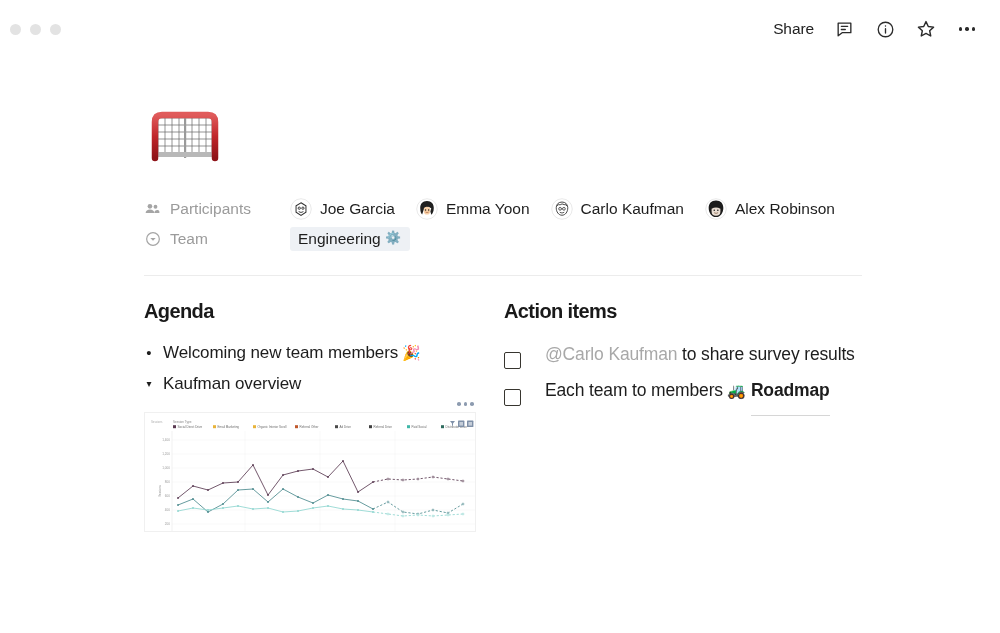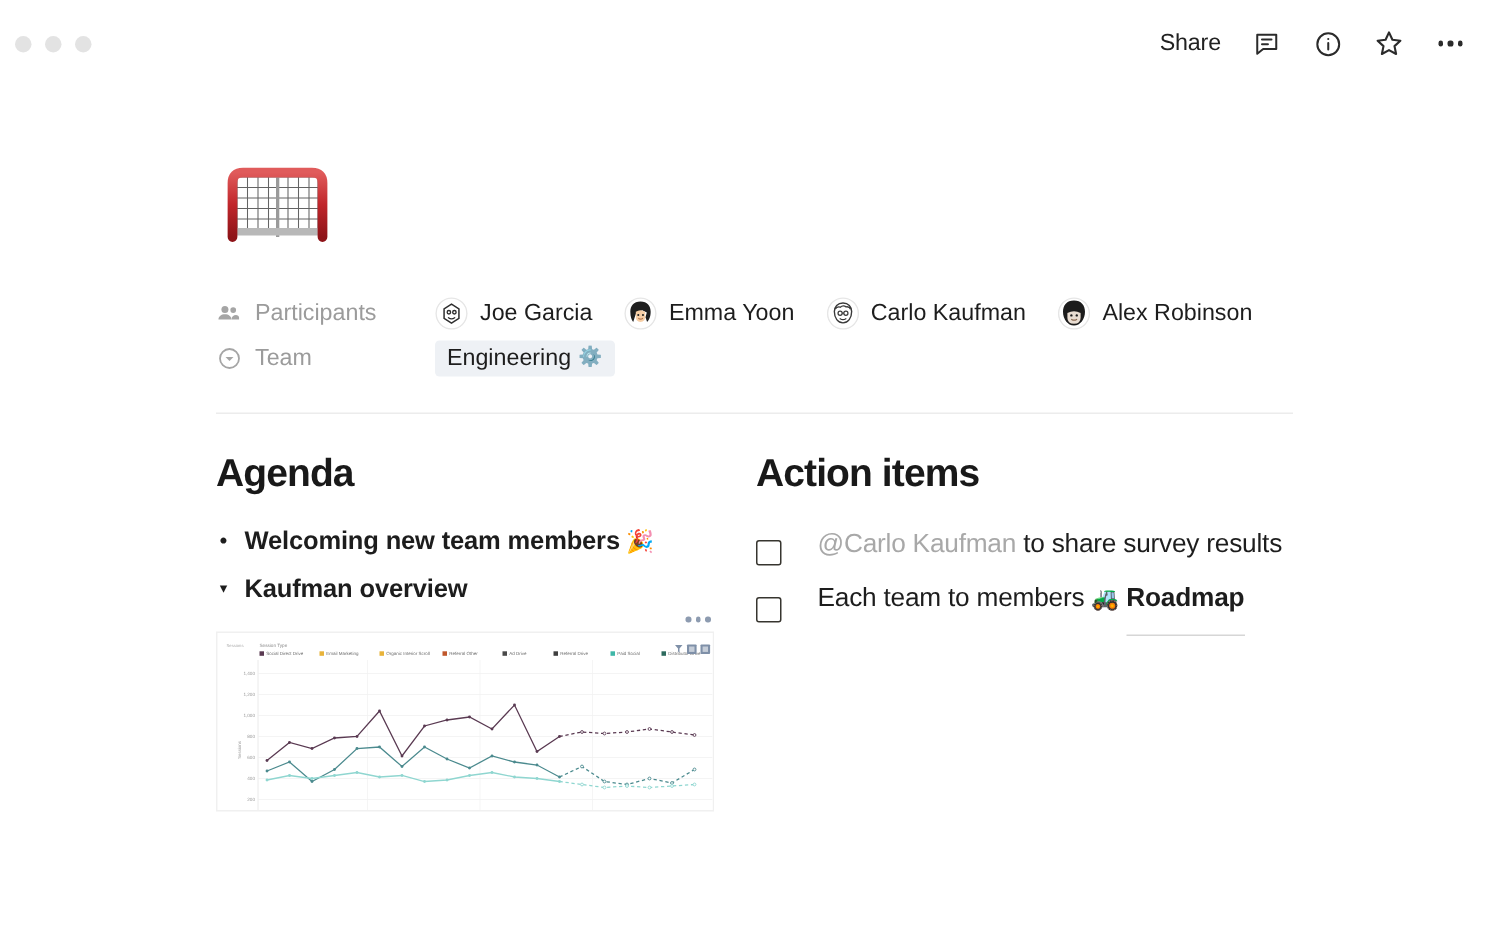--- a/index.html
+++ b/index.html
@@ -128,21 +128,21 @@
   
   .columns {
     display: flex;
     margin-top: 24px;
     gap: 0;
   }
   .col-left { width: 360px; flex: none; }
   .col-right { width: 420px; flex: none; }
 
   .section-title {
-    font-size: 26px;
+    font-size: 20px;
     font-weight: bold;
     color: #191919;
     letter-spacing: -0.6px;
     margin-bottom: 16px;
   }
 
   .li {
     display: flex;
     align-items: flex-start;
     gap: 9px;
@@ -160,21 +160,21 @@
     color: #1d1d1d;
   }
   .tri-mark {
     width: 10px;
     flex: none;
     font-size: 10px;
     line-height: 28px;
     color: #1d1d1d;
     text-align: center;
   }
-  .li-text { letter-spacing: -0.1px; font-weight: bold; }
+  .li-text { letter-spacing: -0.1px; }
   .emoji-inline { font-size: 15px; }
 
   
   .todo {
     display: flex;
     align-items: flex-end;
     gap: 24px;
     line-height: 30px;
     margin-bottom: 6px;
   }

